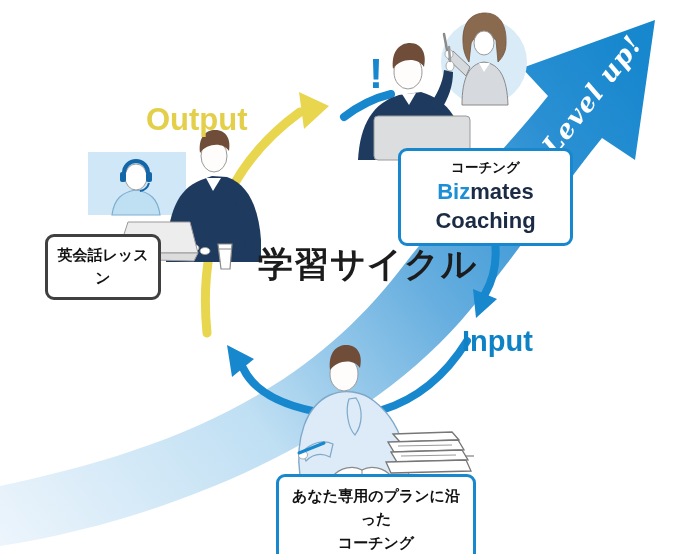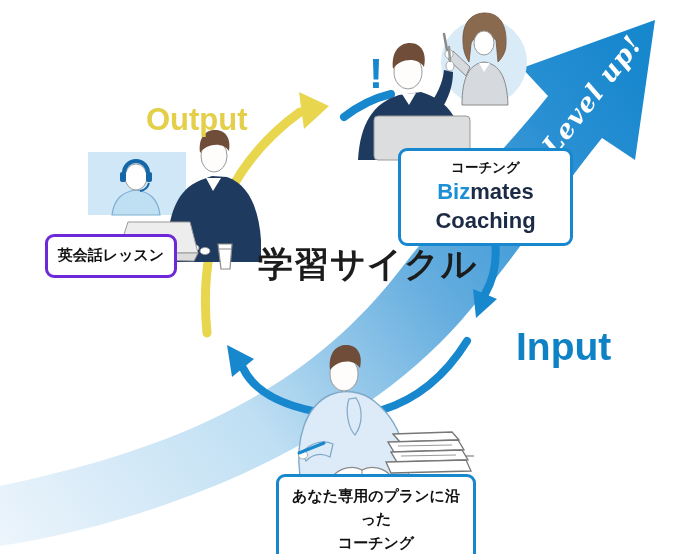--- a/index.html
+++ b/index.html
@@ -6,40 +6,40 @@
   .stage {
     position:relative; width:675px; height:554px; background:#ffffff;
     overflow:hidden; font-family:"Liberation Sans", sans-serif;
   }
   svg { position:absolute; left:0; top:0; }
   .label { position:absolute; white-space:nowrap; }
   .output-label {
     left:146px; top:82px; font-size:31px; font-weight:800; color:#E3CF4A;margin-top:20px;
   }
   .input-label {
-    left:516px; top:325px; font-size:39px; font-weight:800; color:#0F82C6;
+    left:462px; top:325px; font-size:29px; font-weight:800; color:#0F82C6;
   }
   .cycle-title {
     left:258px; top:241px; font-size:35px; font-weight:700; color:#1C1C1C;
     letter-spacing:1px;
   }
   .exclamation {
     left:369px; top:50px; font-size:42px; font-weight:800; color:#1787CE;
   }
   .level-up {
     left:512px; top:80px; width:160px; text-align:center;
     transform:rotate(-52deg);
     font-family:"DejaVu Serif", serif; font-style:italic; font-weight:700;
     font-size:26px; color:#ffffff; letter-spacing:1px;
   }
   .info-box {
     position:absolute; background:#ffffff; border-radius:9px;
     text-align:center; padding:7px 6px 8px 6px; box-sizing:border-box;
   }
-  .lesson-box   { left:45px;  top:234px; width:132px; border:3px solid #6d28d9; }
+  .lesson-box   { left:45px;  top:234px; width:116px; border:3px solid #404040; }
   .coaching-box { left:398px; top:148px; width:175px; border:3px solid #1787CE; }
   .selfstudy-box{ left:276px; top:474px; width:200px; border:3px solid #1787CE; }
   .box-category { font-size:15px; font-weight:700; color:#111111; line-height:1.5; }
   .coaching-box .box-category { font-size:13.5px; }
   .brand-line { font-size:22px; font-weight:800; line-height:1.3; color:#1B2B45; }
   .brand-blue { color:#1D8FD6; }
   .selfstudy-box .box-category { font-size:15px; line-height:1.55; }
 </style>
 </head>
 <body>

